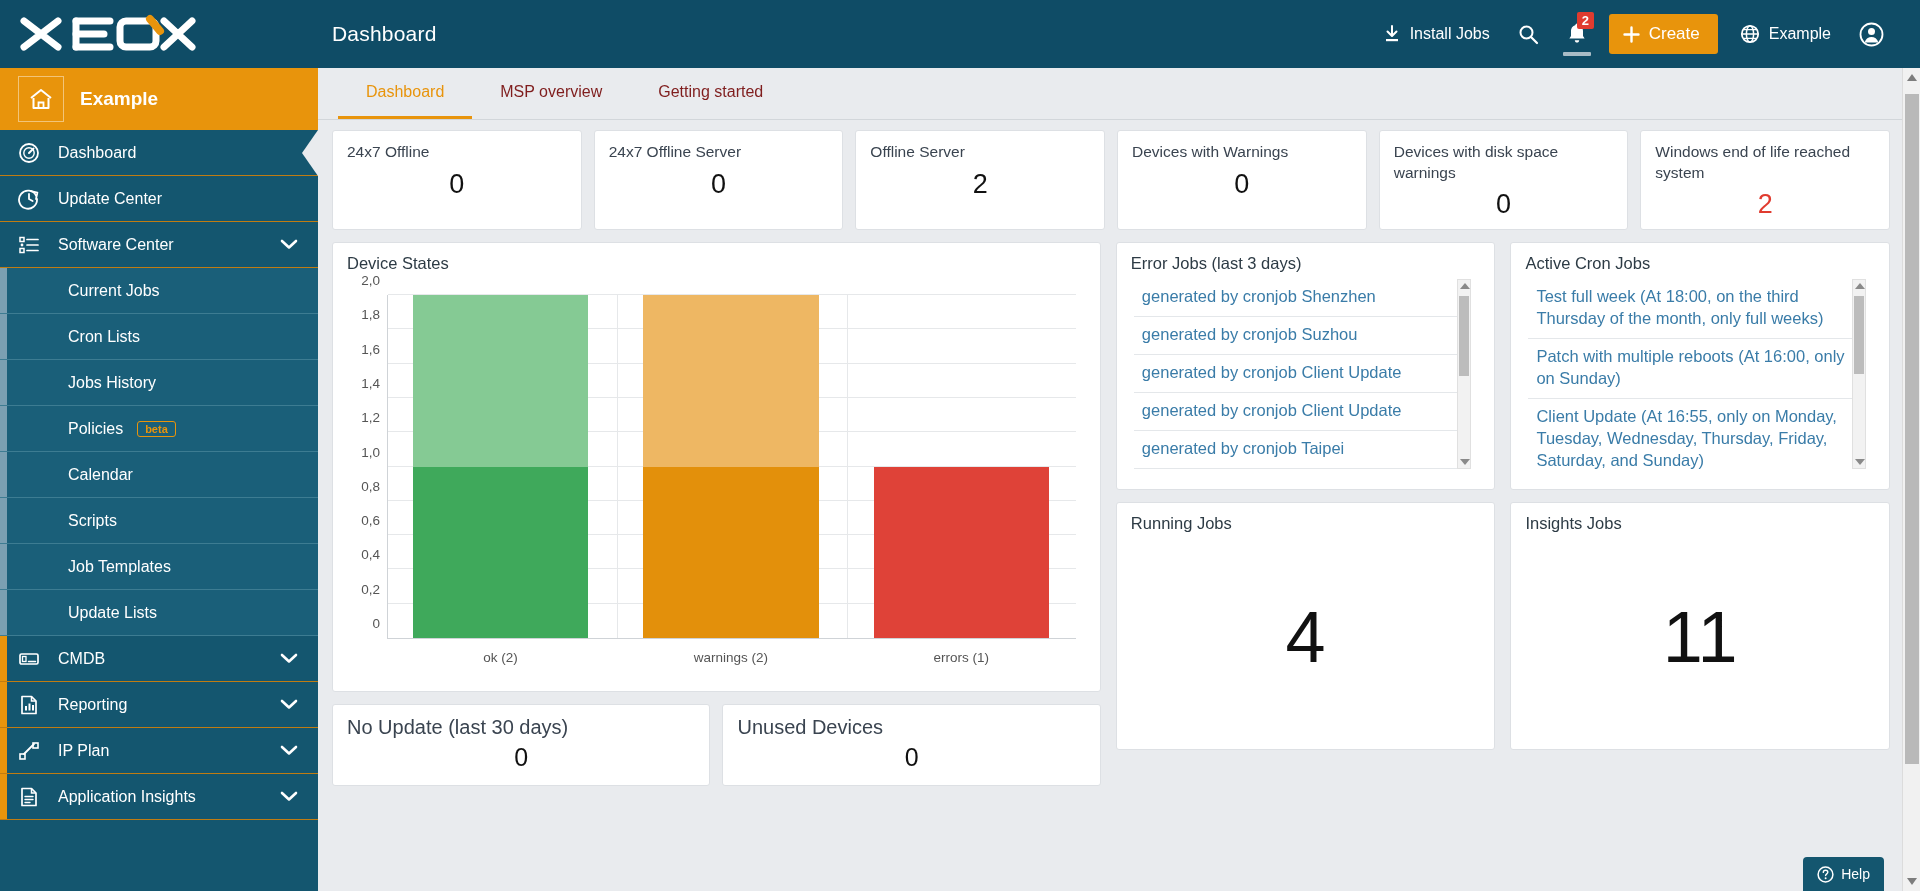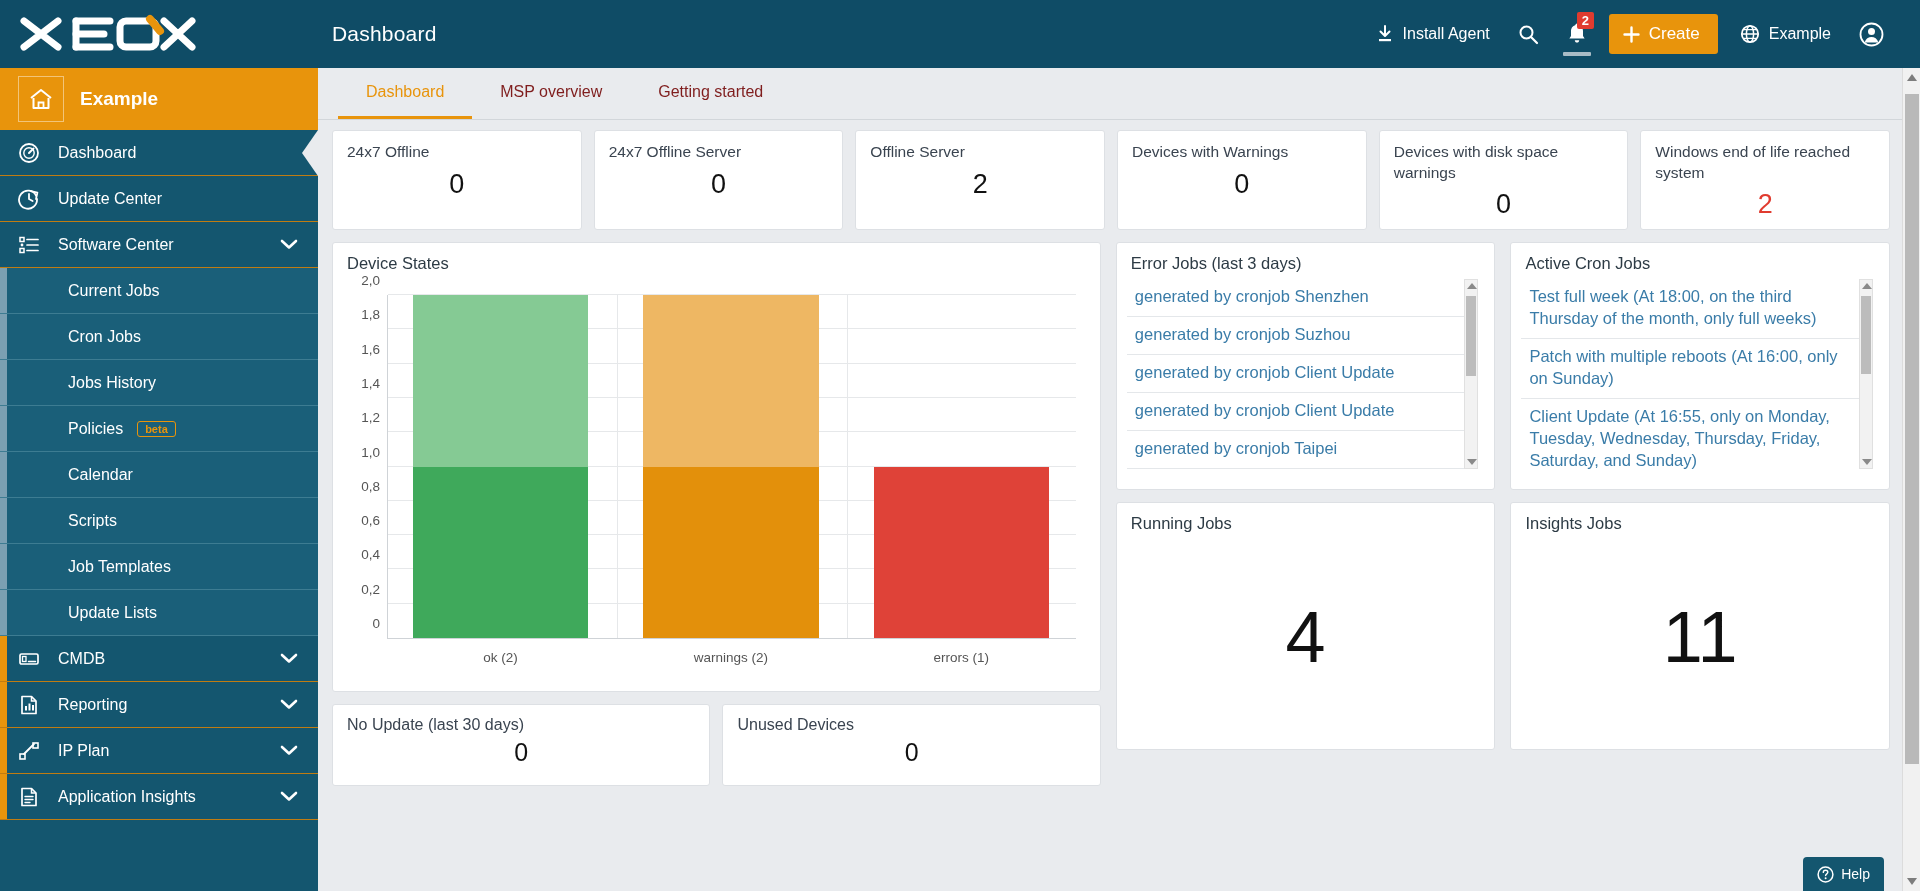--- a/index.html
+++ b/index.html
@@ -146,21 +146,21 @@
   .bar-slot { position:absolute; bottom:0; }
   .bar { position:absolute; bottom:0; left:0; right:0; }
   .xlab {
     position:absolute; top:calc(100% + 12px); left:0; right:0;
     text-align:center; font-size:13.5px; color:#555;
   }
 
   
   .list-panel { height:248px; }
   .list-scroll {
-    margin:0 10px; height:190px; overflow:hidden; position:relative;
+    margin:0 17px; height:190px; overflow:hidden; position:relative;
     padding-right:18px;
   }
   .list-item {
     color:#3a7ca8; font-size:16.5px; line-height:1.33;
     padding:7px 2px 8px 8px; border-bottom:1px solid #e4e7ea; cursor:pointer;
   }
   .fake-scrollbar {
     position:absolute; right:6px; top:0; width:14px; height:190px;
     background:#f2f2f2; border:1px solid #e0e0e0;
   }
@@ -176,21 +176,21 @@
   .bignum {
     text-align:center; font-size:72px; color:#111; font-weight:400;
     line-height:1; padding-top:62px;
   }
 
   .small-row { display:flex; gap:12px; margin-top:12px; }
   .small-card {
     background:#fff; border:1px solid #dde0e4; border-radius:3px;
     flex:1; height:82px; padding:11px 14px 0 14px;
   }
-  .small-title { font-size:16px; color:#3a4450; }
+  .small-title { font-size:20px; color:#3a4450; }
   .small-value { text-align:center; font-size:25px; color:#111; margin-top:4px; }
 
   
   .page-scroll {
     position:absolute; right:0; top:68px; width:18px; height:823px;
     background:#f1f1f1; border-left:1px solid #dcdcdc;
   }
   .ps-thumb { position:absolute; left:2px; width:14px; top:26px; height:670px; background:#b9b9b9; }
   .ps-arrow { position:absolute; left:4px; width:0; height:0;
     border-left:5px solid transparent; border-right:5px solid transparent; }
@@ -220,21 +220,21 @@
     </svg>
   </div>
   <div class="topbar-title">Dashboard</div>
 
   <div class="topbar-right">
     <div class="tb-item">
       <svg width="18" height="18" viewBox="0 0 18 18">
         <path d="M9 1 L9 10 M4.5 6.5 L9 11 L13.5 6.5" stroke="#fff" stroke-width="2" fill="none" stroke-linecap="round" stroke-linejoin="round"></path>
         <rect x="3" y="14" width="12" height="2.2" fill="#fff"></rect>
       </svg>
-      <span class="install-label">Install Agent</span>
+      <span class="install-label">Install Jobs</span>
     </div>
 
     <div class="tb-item">
       <svg width="21" height="21" viewBox="0 0 21 21">
         <circle cx="8.5" cy="8.5" r="6" stroke="#fff" stroke-width="2" fill="none"></circle>
         <path d="M13 13 L19 19" stroke="#fff" stroke-width="2.2" stroke-linecap="round"></path>
       </svg>
     </div>
 
     <div class="tb-item bell-wrap">
@@ -327,21 +327,21 @@
   </div>
 
 
   <div>
     <div class="sb-sub">
         <span class="rail"></span>
         <span>Current Jobs</span>
       </div>
     <div class="sb-sub">
         <span class="rail"></span>
-        <span>Cron Jobs</span>
+        <span>Cron Lists</span>
       </div>
     <div class="sb-sub">
         <span class="rail"></span>
         <span>Jobs History</span>
       </div>
     <div class="sb-sub">
         <span class="rail"></span>
         <span>Policies</span>
         <span class="beta-badge">beta</span>
       </div>

